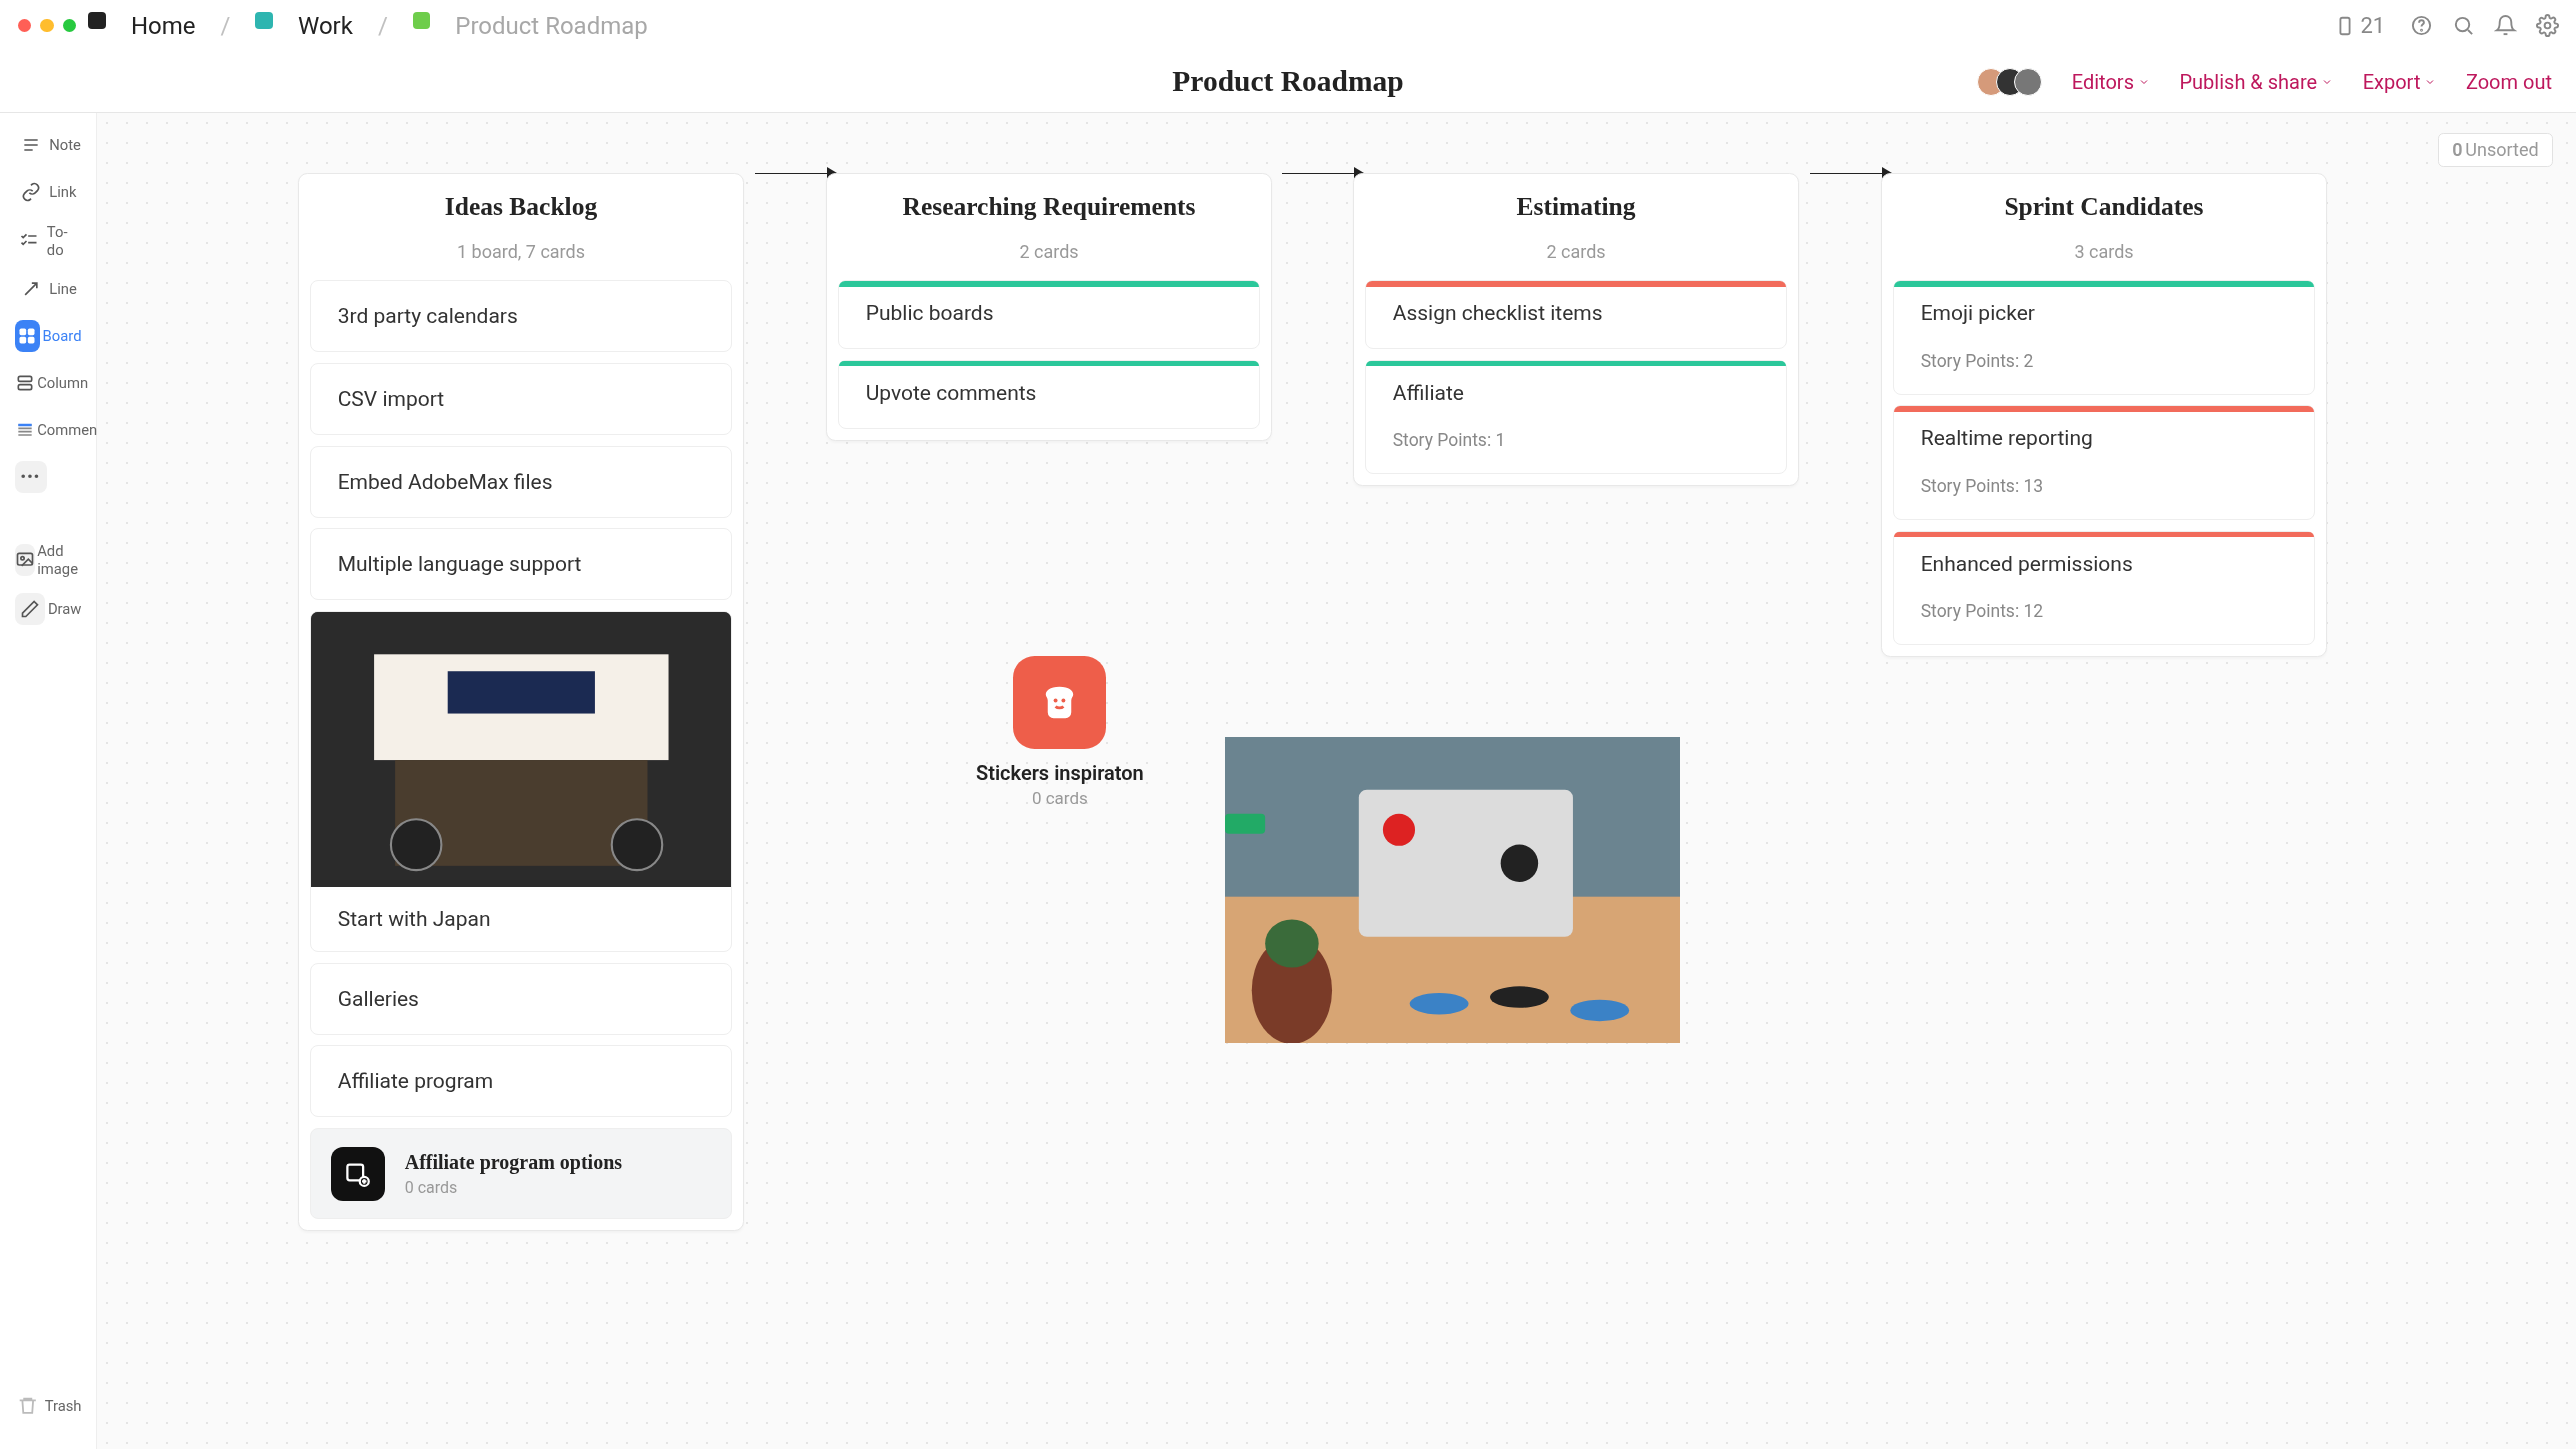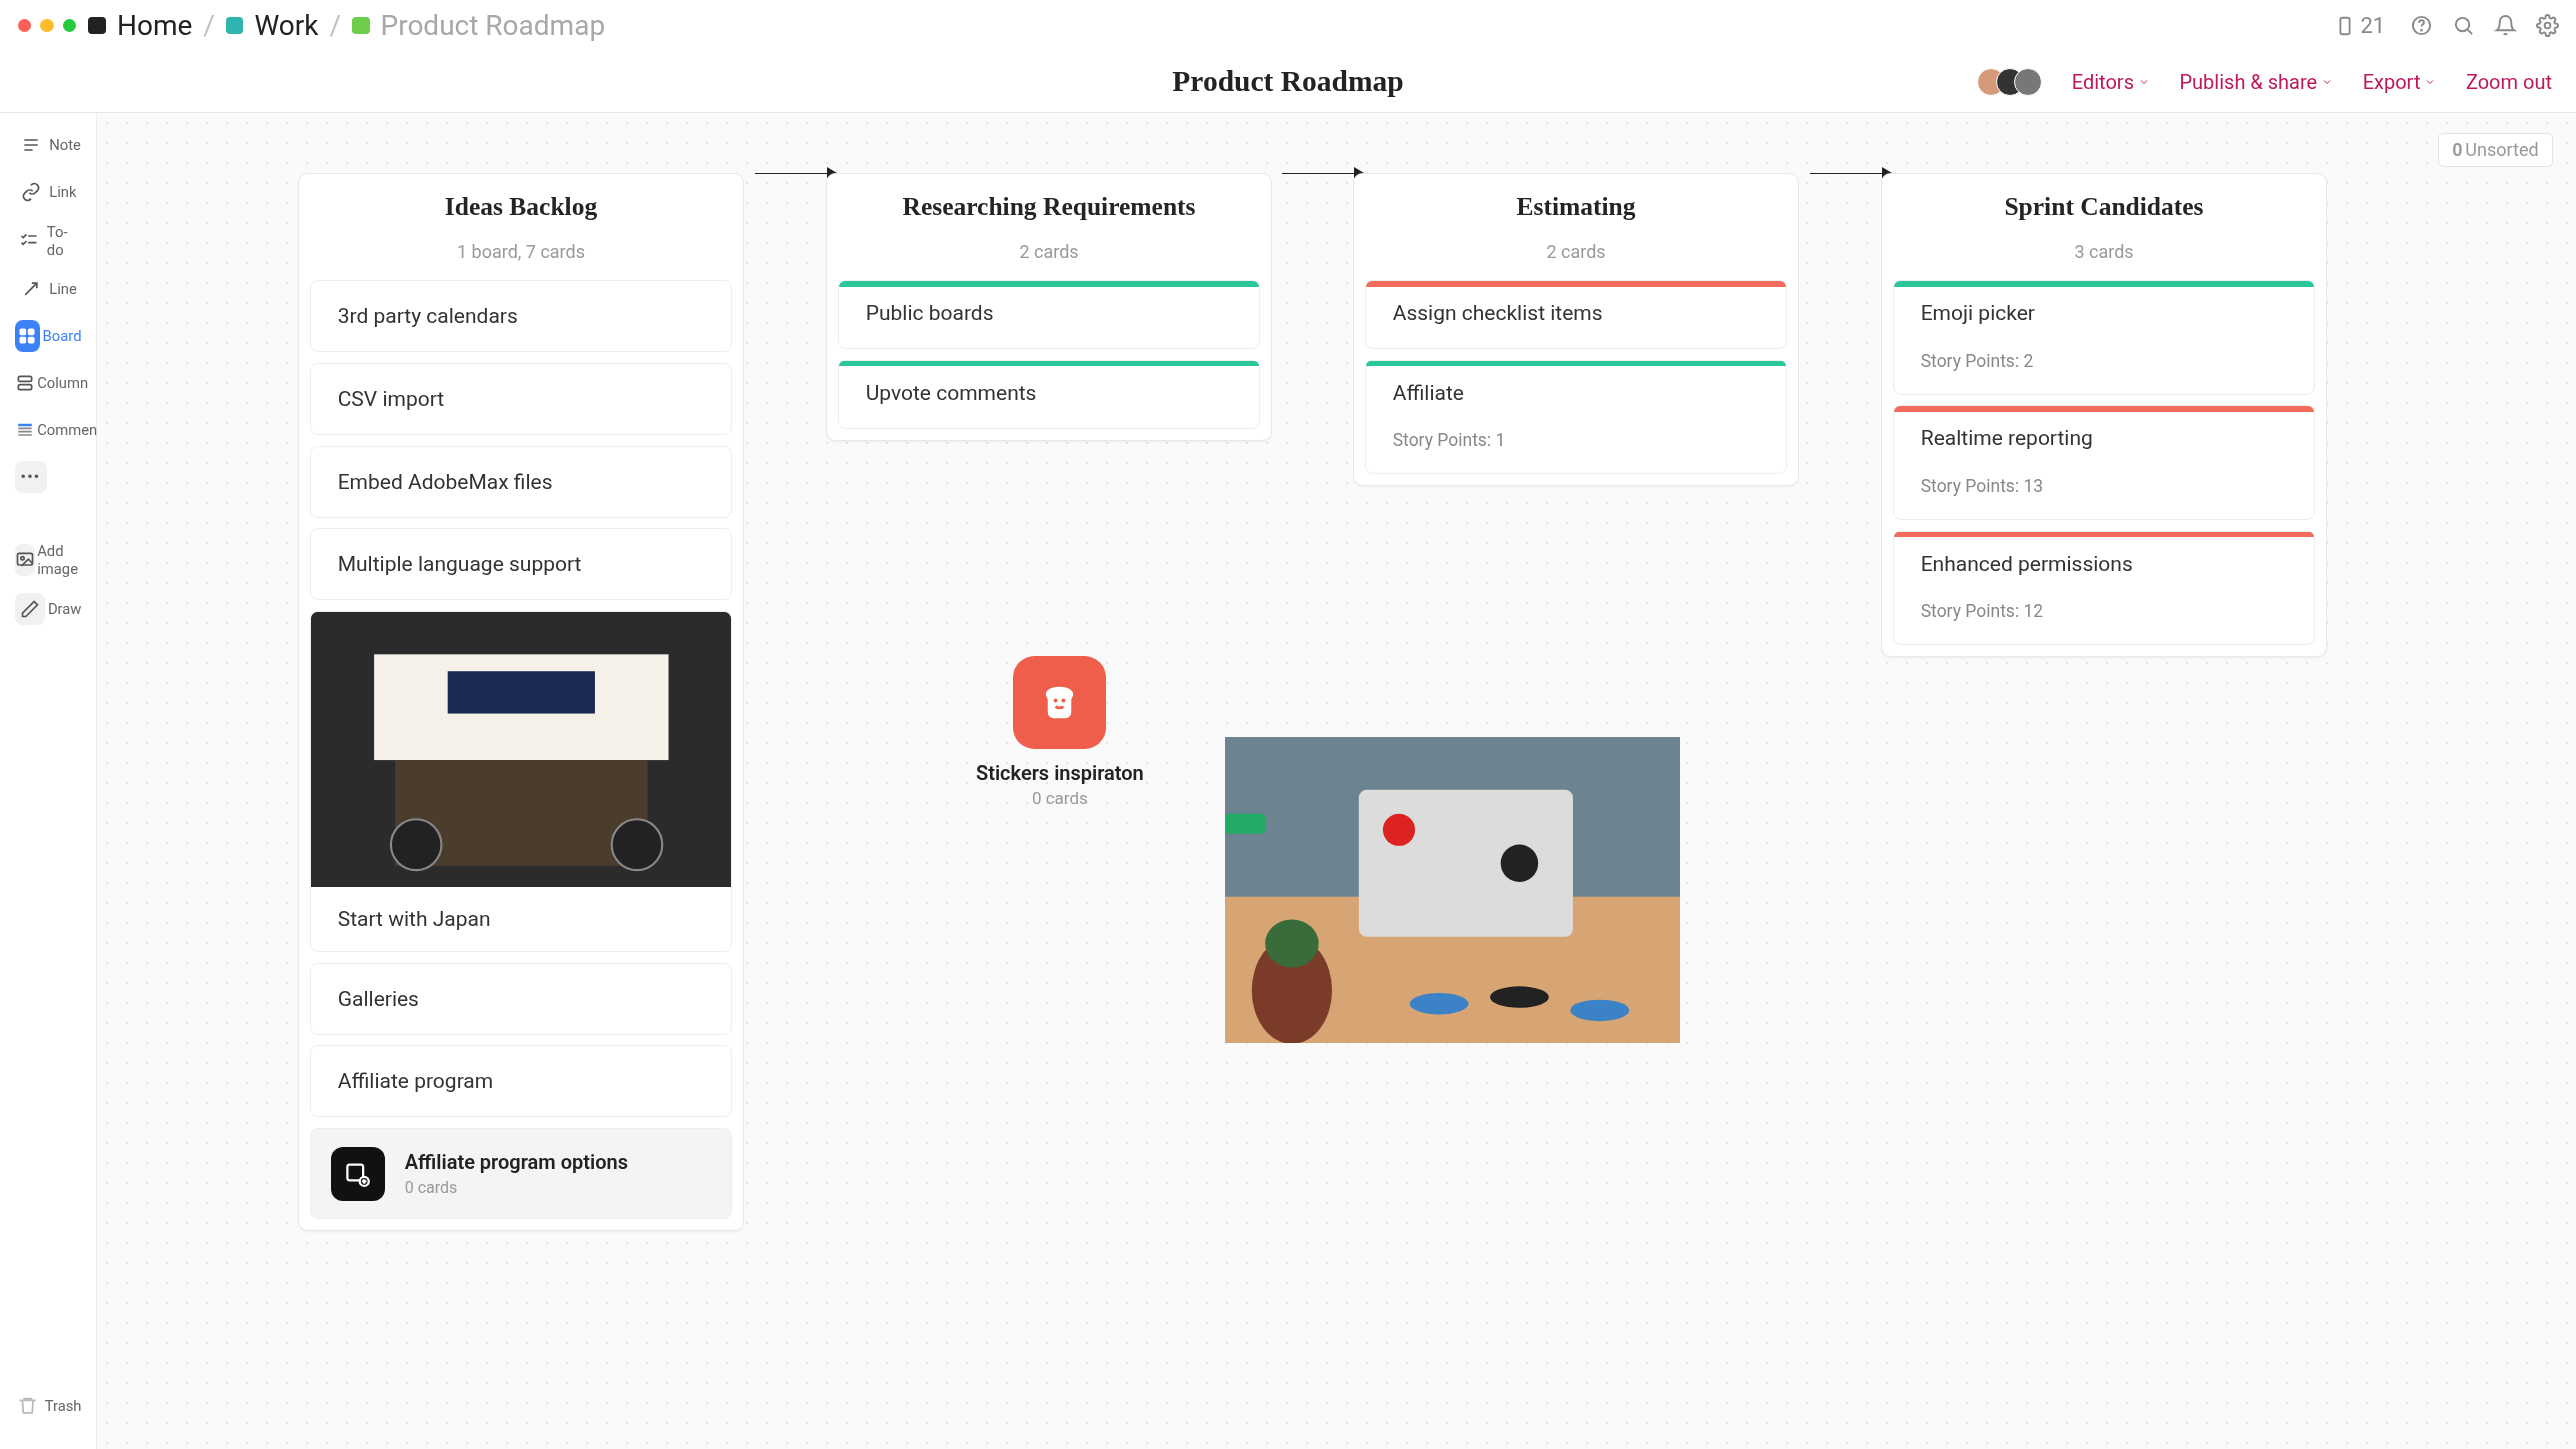--- a/index.html
+++ b/index.html
@@ -25,21 +25,21 @@
 }
 .traffic { display: flex; gap: 9.4px; }
 .traffic span { width: 13.4px; height: 13.4px; border-radius: 50%; display: block; }
 .tl-red { background: #ff5f56; }
 .tl-yel { background: #ffbd2e; }
 .tl-grn { background: #27c93f; }
 .bc-icon { width: 17.5px; height: 17.5px; border-radius: 4px; display: inline-block; vertical-align: middle; }
 .bc-icon.dark { background: #222; }
 .bc-icon.teal { background: #2eb5b0; }
 .bc-icon.green { background: #6ecd4b; }
-.breadcrumbs { display: flex; align-items: center; gap: 11px; font-size: 28px; color: #222; }
+.breadcrumbs { display: flex; gap: 25px; font-size: 24px; color: #222; }
 .breadcrumbs .sep { color: #c0c0c0; }
 .breadcrumbs .cur { color: #a8a8a8; }
 .titlebar-right { display: flex; align-items: center; gap: 19px; color: #888; }
 .titlebar-right .ico { width: 23px; height: 23px; display: flex; align-items: center; justify-content: center; }
 .badge-count { display: flex; align-items: center; gap: 4px; border-radius: 4px; padding: 2.7px 5.4px; color: #888; font-size: 22px; }
 .headerbar {
   height: 62px;
   border-bottom: 0.7px solid #e6e6e6;
   display: flex;
   align-items: center;
@@ -143,21 +143,21 @@
 .card.has-bar { padding-top: 20px; position: relative; }
 .card .bar { position: absolute; top: 0; left: 0; right: 0; height: 5.4px; border-radius: 8px 8px 0 0; }
 .bar.green { background: #2bc79a; }
 .bar.red { background: #f26b5b; }
 .card .meta { color: #888; font-size: 17.5px; margin-top: 25.5px; }
 .card.has-img { padding: 0 0 20px 0; overflow: hidden; }
 .card.has-img .imgbox { height: 275px; background: linear-gradient(135deg,#3a3a3a,#6b6b6b); display:flex;align-items:center;justify-content:center;color:#fff; }
 .card.has-img .cap { padding: 20px 27px 0; font-size: 21px; color:#333; }
 .card.nested { background: #f3f4f5; display:flex; align-items:center; gap:20px; padding: 17.5px 20px; }
 .nested .nicon { width: 54px; height: 54px; border-radius: 12px; background: #111; display:flex;align-items:center;justify-content:center;color:#fff; }
-.nested .ntext .t { font-weight:600; font-size:20px; color:#222;}
+.nested .ntext .t { font-weight:600; font-size:20px; color:#222;font-family:Liberation Serif, serif;}
 .nested .ntext .s { font-size:16px; color:#999; margin-top:4px;}
 
 .arrow { position: absolute; top: 60px; width: 81px; height: 1.3px; background: #222; }
 .arrow::after { content:''; position:absolute; right:-1.3px; top:-6px; border-left:10.7px solid #222; border-top:6.7px solid transparent; border-bottom:6.7px solid transparent; }
 
 .free-board {
   position: absolute;
   text-align:center;
 }
 .free-board .ibox { width:93px;height:93px; border-radius:21.5px; background:#ee5e4a; margin:0 auto; display:flex;align-items:center;justify-content:center; }

